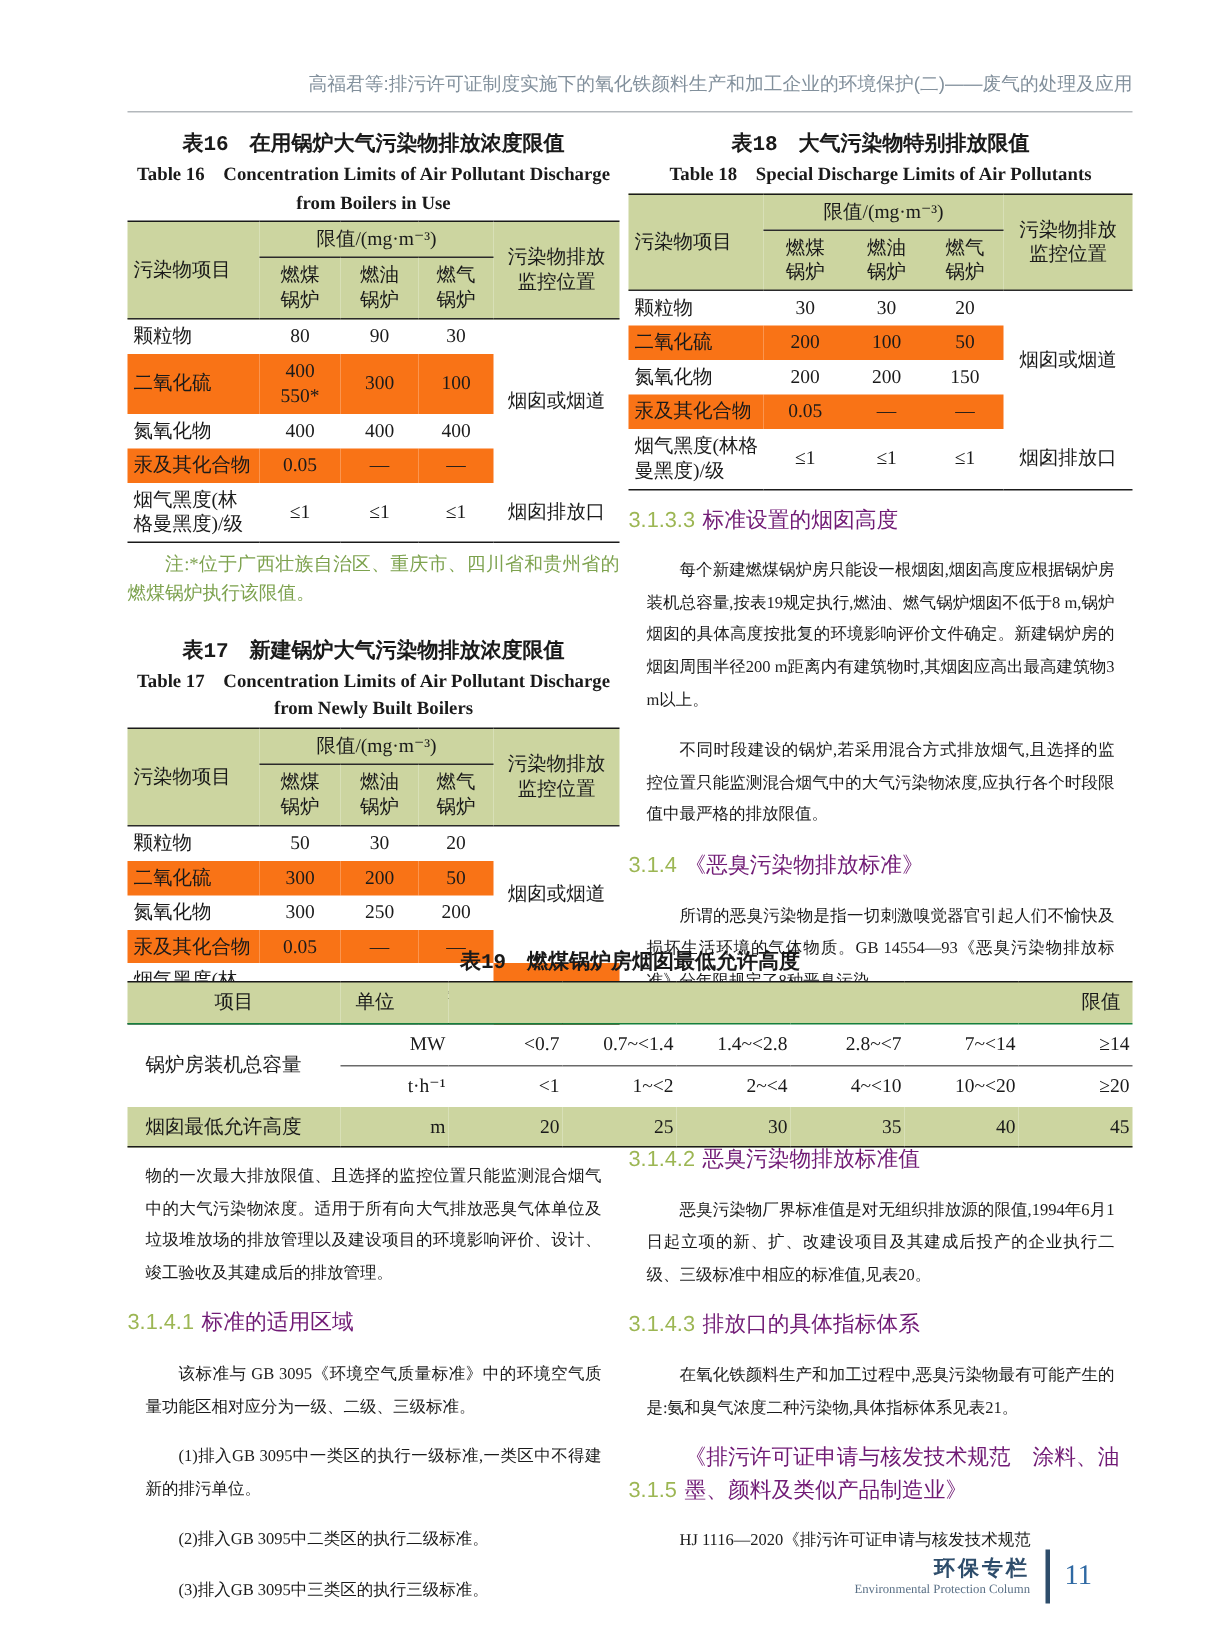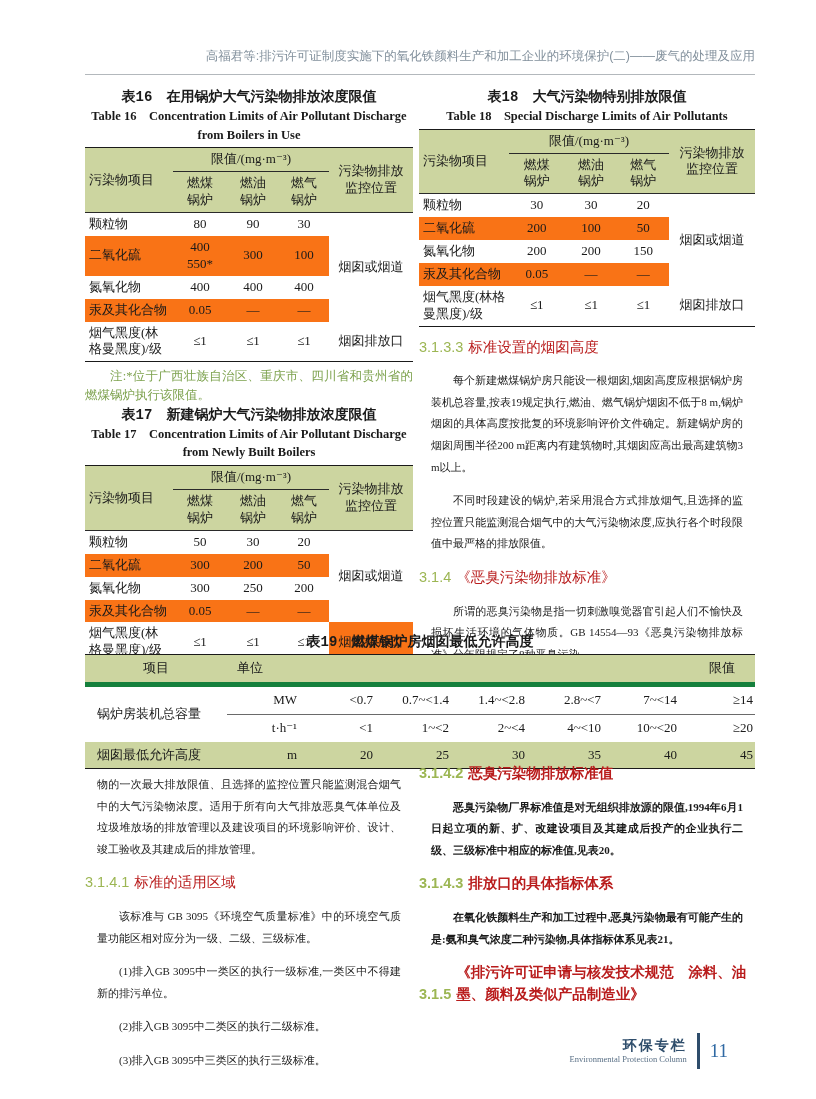--- a/index.html
+++ b/index.html
@@ -11,21 +11,21 @@
   #running-head { left:85px; top:48px; width:670px; text-align:right;
                   font-family:"Liberation Sans","DejaVu Sans",sans-serif;
                   font-size:12.5px; color:#82909c; padding-bottom:9px;
                   border-bottom:1px solid #b3b8bc; }
 
   
   #col-left-top    { left:85px;  top:88px;  width:328px; }
   #col-right-top   { left:419px; top:88px;  width:336px; }
   #band-table19    { left:85px;  top:633px; width:670px; }
   #col-left-bot    { left:85px;  top:762px; width:328px; }
-  #col-right-bot   { left:419px; top:762px; width:336px;font-weight:bold; }
+  #col-right-bot   { left:419px; top:762px; width:336px; }
 
   
   .tbl-title-cn { font-family:Liberation Mono, monospace;
                   font-weight:bold; font-size:14px; text-align:center; line-height:1.35; }
   .tbl-title-en { font-weight:bold; font-size:12.5px; text-align:center;
                   line-height:1.5; white-space:pre-line; margin-bottom:3px; }
 
   
   table.boiler { width:100%; border-collapse:collapse; table-layout:fixed;
                  border-top:1.5px solid #1a1a1a; border-bottom:1.5px solid #1a1a1a;
@@ -33,41 +33,41 @@
   table.boiler td { padding:3px 2px; text-align:center; vertical-align:middle; line-height:1.3; }
   table.boiler td.item { text-align:left; padding-left:4px; }
   .pre { white-space:pre-line; }
   .g   { background:#ccd5a0; }
   .gs  { background:#f97316; }
   tr.hdr1 td, tr.hdr2 td { border-bottom:1px solid #2a2a2a; }
   td.limit { border-bottom:1px solid #2a2a2a; }
   .col-item { width:88px; } .col-v1 { width:54px; } .col-v2 { width:52px; }
   .col-v3 { width:50px; } .col-mon { width:84px; }
 
-  .tbl-note { margin-top:5px; margin-bottom:1px; font-size:12.5px; line-height:1.5;
+  .tbl-note { margin-top:5px; margin-bottom:21px; font-size:12.5px; line-height:1.5;
               color:#7da24e; text-indent:2em; text-align:justify; }
 
   
   table.t19 { width:100%; border-collapse:collapse; table-layout:fixed;
               border-top:1.5px solid #1a1a1a; border-bottom:1.5px solid #1a1a1a;
               font-size:13px; margin-top:2px; }
   table.t19 td { padding:5px 2px; text-align:right; vertical-align:middle; line-height:1.3; }
-  table.t19 tr.hdr td { border-bottom:5px solid #15803d; padding:5px 20px; }
+  table.t19 tr.hdr td { border-bottom:1px solid #15803d; padding:5px 8px; }
   table.t19 td.item-left { text-align:left; padding-left:12px; }
   table.t19 tr.mid td { border-top:1px solid #6a6a6a; }
   .t19-c1 { width:142px; } .t19-c2 { width:72px; } .t19-cv { width:76px; }
 
   
   .body-p { margin:12px; font-size:11px; line-height:21.6px; text-align:justify; }
   .indent { text-indent:2em; }
   .sec-head { display:flex; gap:5px; align-items:flex-end; margin:1px 0;
               font-family:"Liberation Sans","DejaVu Sans",sans-serif;
               font-size:14.5px; line-height:21.6px; }
   .sec-num { color:#9cb653; flex:0 0 auto; }
-  .sec-title { color:#b91c1c; }
+  .sec-title { color:#701a75; }
 
   
   #footer { right:88px; top:1033px; display:flex; align-items:center; gap:10px; }
   .fc-text { text-align:right; }
   .fc-cn { font-family:"Liberation Sans","DejaVu Sans",sans-serif; font-weight:bold;
            font-size:14px; color:#2e4d6b; letter-spacing:2px; line-height:1.2; }
   .fc-en { font-size:8.5px; color:#5a7086; line-height:1.3; }
   .f-bar { width:3px; height:36px; background:#2e4d6b; }
   .f-page { font-size:19px; color:#2f69a3; }
 </style>
@@ -358,20 +358,21 @@
   <p class="body-p indent">恶臭污染物厂界标准值是对无组织排放源的限值,1994年6月1日起立项的新、扩、改建设项目及其建成后投产的企业执行二级、三级标准中相应的标准值,见表20。</p>
   <div class="sec-head">
     <span class="sec-num">3.1.4.3</span>
     <span class="sec-title">排放口的具体指标体系</span>
   </div>
   <p class="body-p indent">在氧化铁颜料生产和加工过程中,恶臭污染物最有可能产生的是:氨和臭气浓度二种污染物,具体指标体系见表21。</p>
   <div class="sec-head">
     <span class="sec-num">3.1.5</span>
     <span class="sec-title">《排污许可证申请与核发技术规范　涂料、油墨、颜料及类似产品制造业》</span>
   </div>
+  <p class="body-p indent">HJ 1116—2020《排污许可证申请与核发技术规范</p>
 </div>
 
 <div id="footer" class="abs">
   <div class="fc-text">
     <div class="fc-cn">环保专栏</div>
     <div class="fc-en">Environmental Protection Column</div>
   </div>
   <div class="f-bar"></div>
   <div class="f-page">11</div>
 </div>

